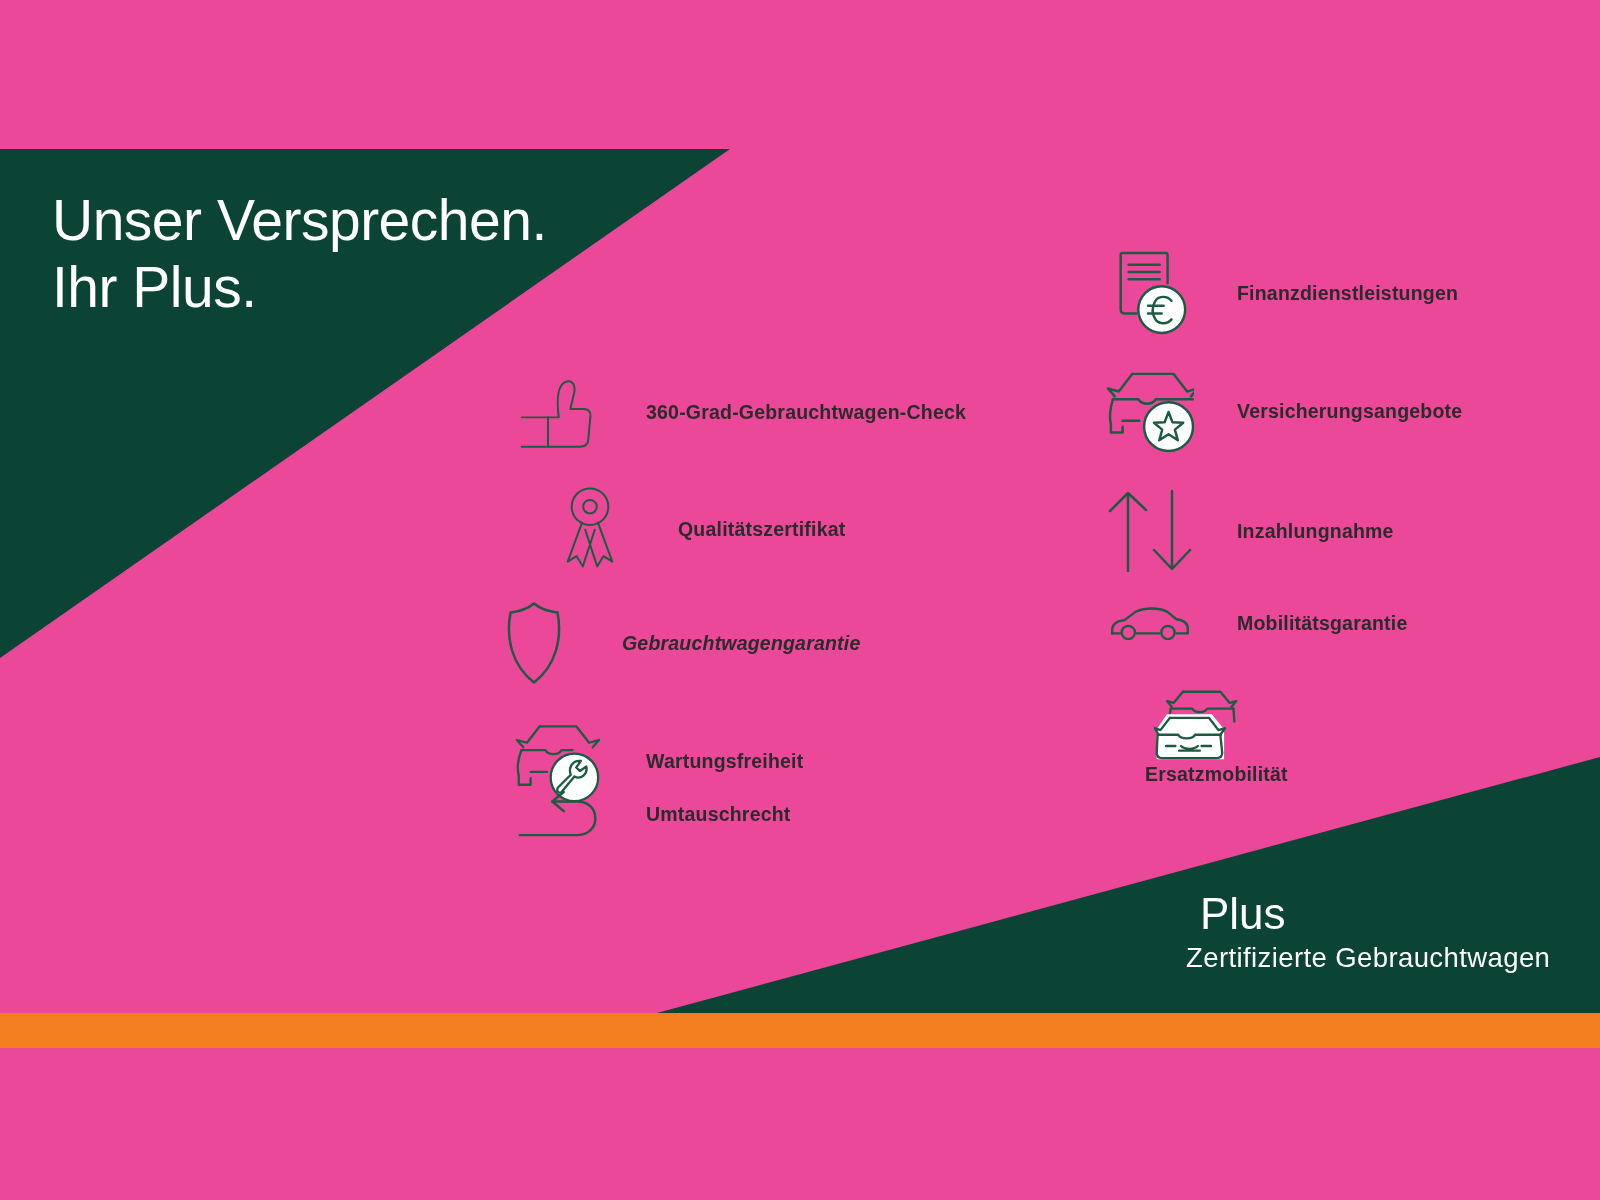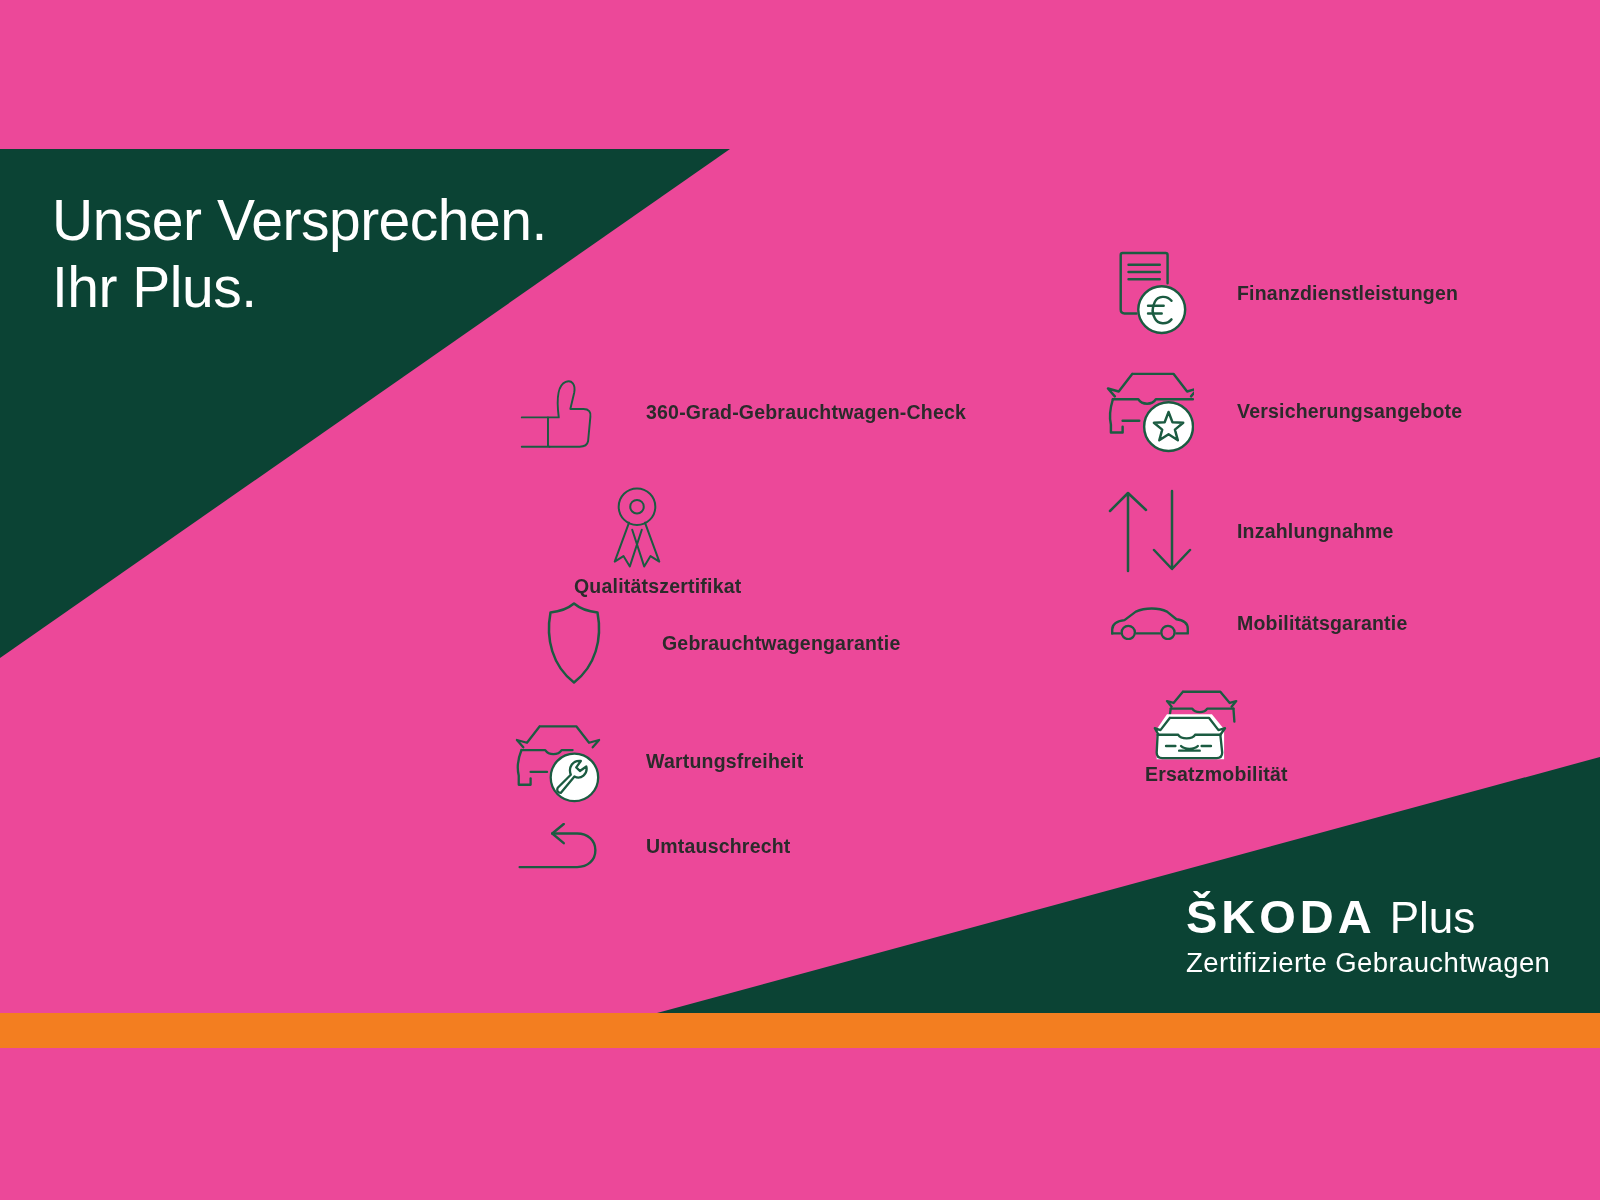--- a/index.html
+++ b/index.html
@@ -52,33 +52,33 @@
   <div class="benefit-row col-left" style="left:512px;top:366px;">
     <div class="icon-box">
       <svg class="iconsvg" width="78" height="74" viewBox="0 0 100 96">
         <path d="M3,55 H37 M3,93 H39 M37,55 V93"></path>
         <path d="M37,55 H51 C48,32 50,13 60,9 C68,6 73,12 71,23 L66,44 H83 C90,44 93,48 92,54 L89,86 C88,91 83,93 78,93 H39"></path>
       </svg>
     </div>
     <span class="benefit-label">360-Grad-Gebrauchtwagen-Check</span>
   </div>
 
-  <div class="benefit-row col-left" style="left:532px;top:483px;flex-direction:column;">
+  <div class="benefit-row col-left" style="left:544px;top:483px;">
     <div class="icon-box">
       <svg class="iconsvg" width="56" height="86" viewBox="0 0 70 108">
         <circle cx="35" cy="26" r="23"></circle>
         <circle cx="35" cy="26" r="8.5"></circle>
         <path d="M25,46 L7,95 L18,88 L26,101 L41,55"></path>
         <path d="M45,46 L63,95 L52,88 L44,101 L29,55"></path>
       </svg>
     </div>
     <span class="benefit-label">Qualitätszertifikat</span>
   </div>
 
-  <div class="benefit-row col-left" style="left:528px;top:597px;">
+  <div class="benefit-row col-left" style="left:488px;top:597px;font-style:italic;">
     <div class="icon-box">
       <svg class="iconsvg" width="64" height="84" viewBox="0 0 64 84">
         <path d="M32,2.5 C38,7.5 46,10.5 55.5,11.5 C60.5,38 53.5,65 32,81.5 C10.5,65 3.5,38 8.5,11.5 C18,10.5 26,7.5 32,2.5 Z"></path>
       </svg>
     </div>
     <span class="benefit-label">Gebrauchtwagengarantie</span>
   </div>
 
   <div class="benefit-row col-left" style="left:512px;top:715px;">
     <div class="icon-box">
@@ -87,21 +87,21 @@
         <path d="M10,34 H36 C40,40 50,40 54,34 H66"></path>
         <path d="M10,34 C6,44 5,54 7,62 L7,72 H20 V65"></path>
         <path d="M20,58 H38"></path>
         <circle class="wfill" cx="68" cy="64" r="26"></circle>
         <path d="M53,81 C50,81 48,78 50,75 L64,61 C61,53 66,45 75,46 L70,53 L74,57 L81,52 C83,60 75,67 68,63 L53,81 Z"></path>
       </svg>
     </div>
     <span class="benefit-label">Wartungsfreiheit</span>
   </div>
 
-  <div class="benefit-row col-left" style="left:512px;top:800px;">
+  <div class="benefit-row col-left" style="left:512px;top:768px;">
     <div class="icon-box">
       <svg class="iconsvg" width="84" height="46" viewBox="0 0 84 48">
         <path d="M2,46 H62 C73,46 81,39 81,28.5 C81,18 73,11 62,11 H36"></path>
         <path d="M48,1 L36,11 L48,21"></path>
       </svg>
     </div>
     <span class="benefit-label">Umtauschrecht</span>
   </div>
 
   <div class="benefit-row col-right" style="left:1104px;top:247px;">
@@ -169,19 +169,18 @@
         <path d="M3,66 L2,85 C2,89 4,91 8,91 H66 C70,91 72,89 72,85 L70,66"></path>
         <path d="M12,78 H22 M50,78 H60"></path>
         <path d="M26,83 H48 M28,78 C32,82 42,82 46,78"></path>
       </svg>
     </div>
     <span class="benefit-label">Ersatzmobilität</span>
   </div>
 
   <div class="brand">
     <div class="brand-line">
-      <span class="brand-wordmark">ŠKODA</span>
       <span class="brand-suffix">Plus</span>
     </div>
     <div class="brand-tagline">Zertifizierte Gebrauchtwagen</div>
   </div>
 
 </div>
 
 </body></html>

